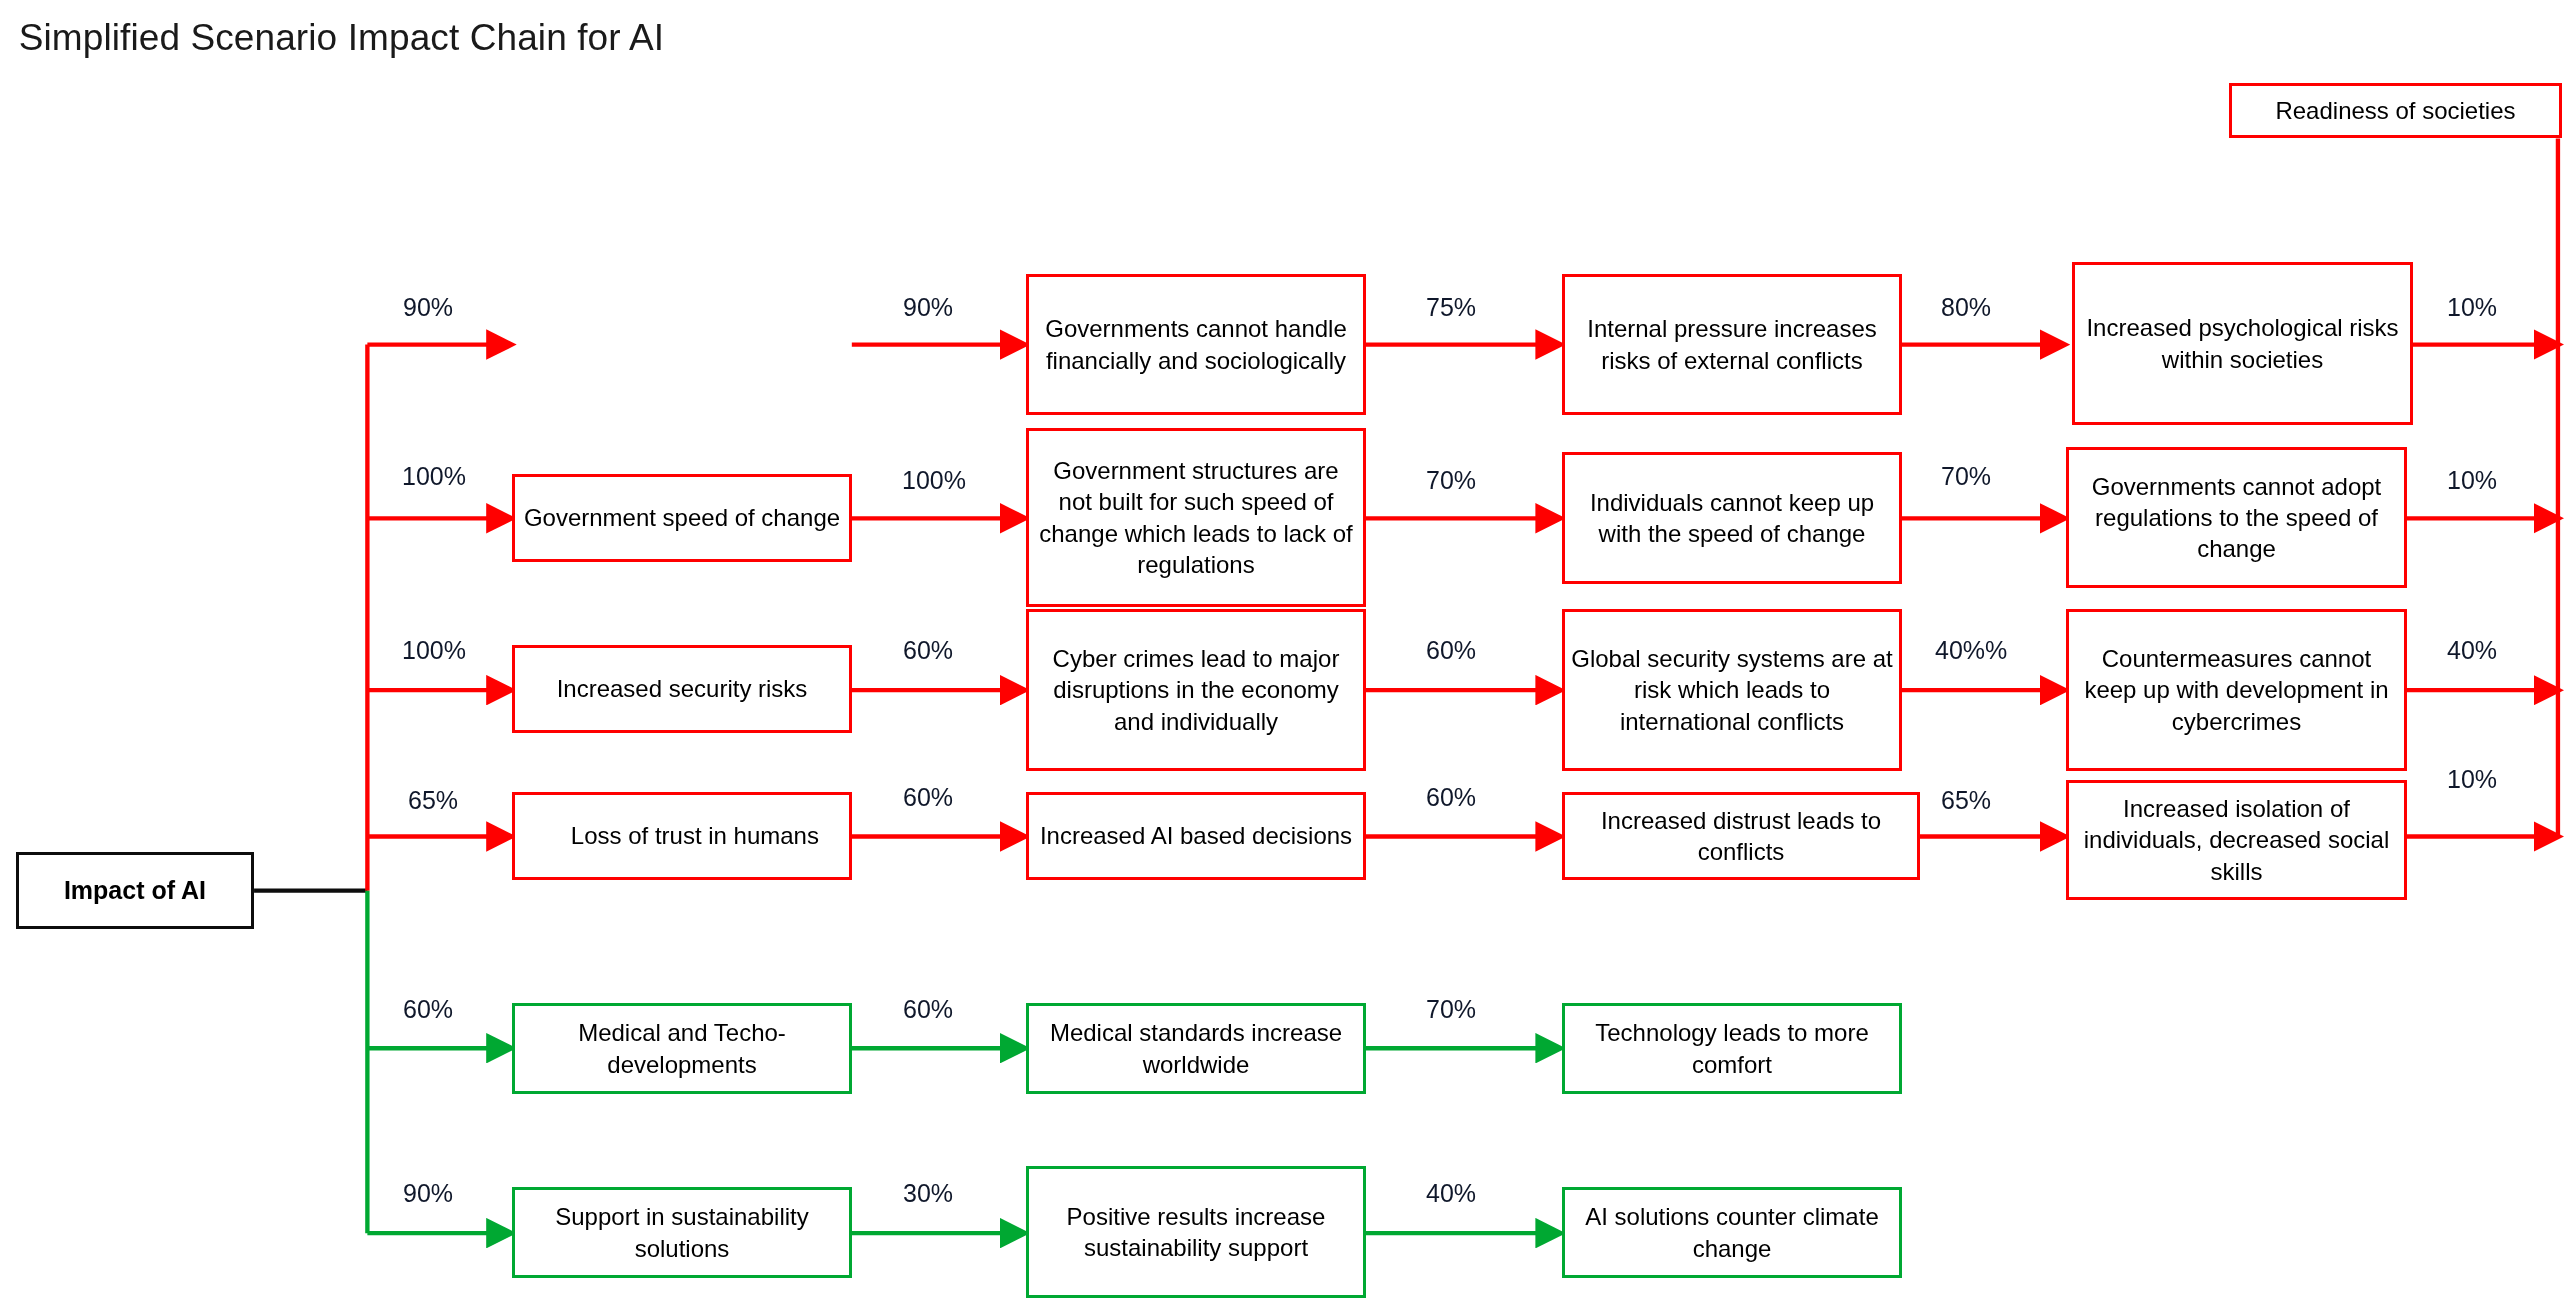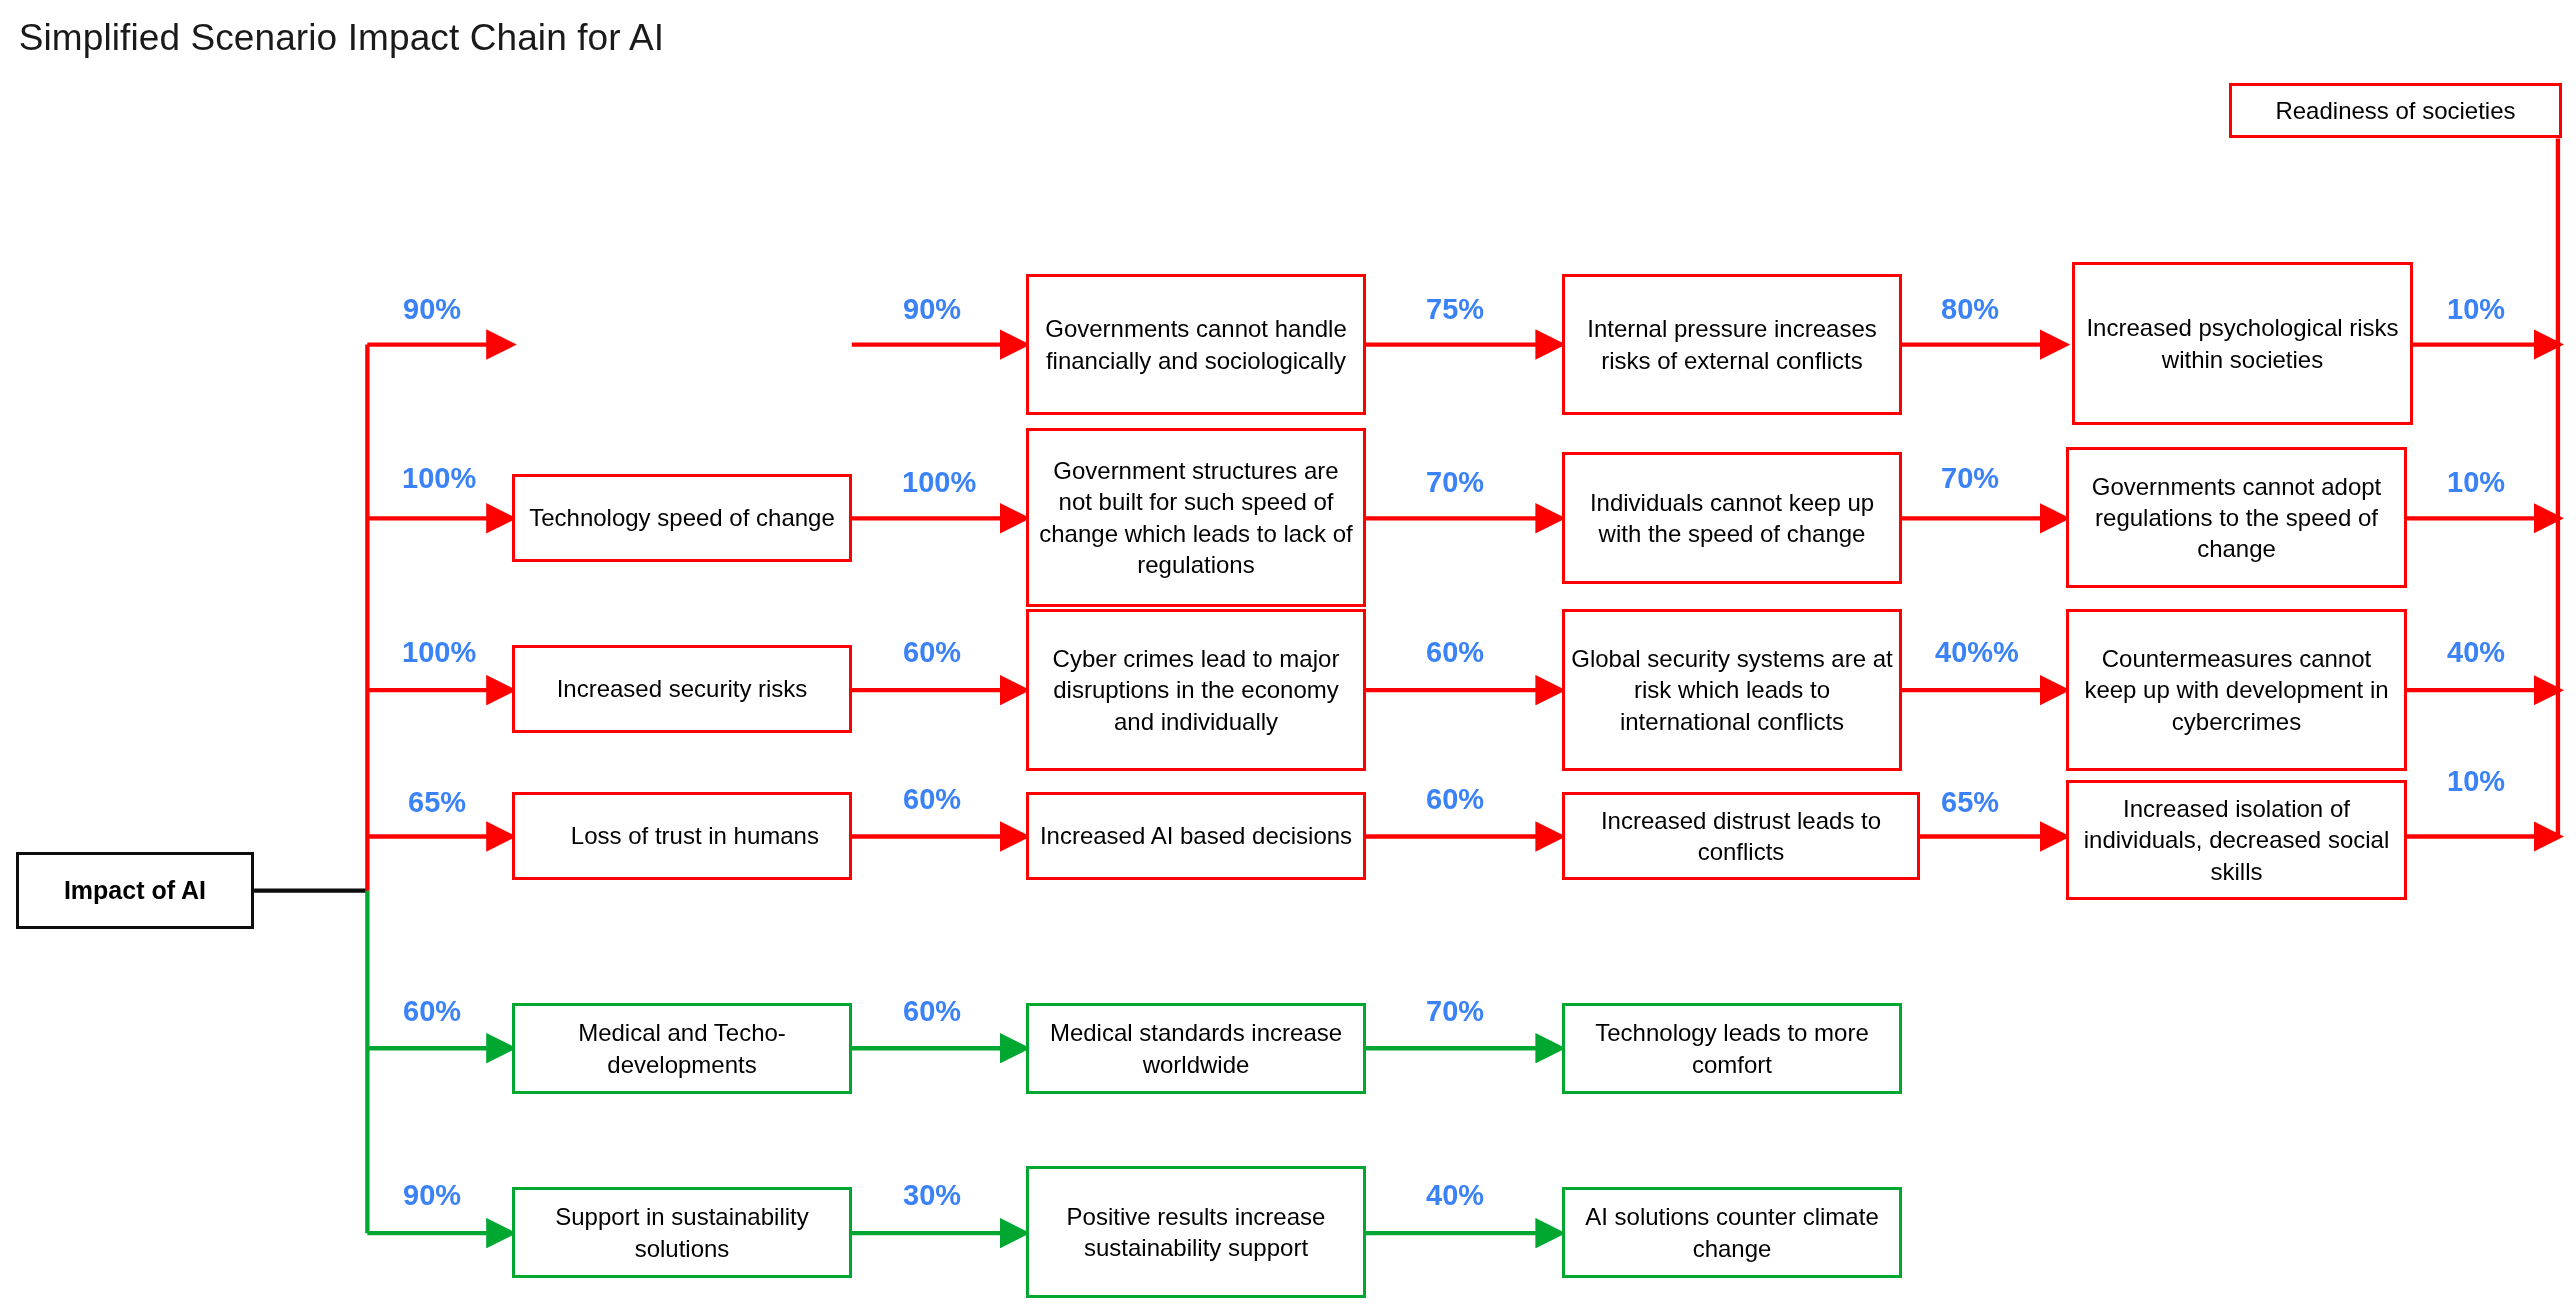--- a/index.html
+++ b/index.html
@@ -13,21 +13,21 @@
   svg#wires{position:absolute;left:0;top:0;width:2576px;height:1305px;}
   .node{
     position:absolute;box-sizing:border-box;background:#ffffff;
     display:flex;align-items:center;justify-content:center;text-align:center;
     color:#000;line-height:1.30;padding:2.5px 6.2px;
   }
   .node.red{border:3.1px solid #FF0000;}
   .node.green{border:3.1px solid #00A832;}
   .node.black{border:3.7px solid #0d0d0d;font-weight:700;}
   .pct{
-    position:absolute;color:#3b82f6;font-size:29px;white-space:nowrap;font-weight:bold;
+    position:absolute;color:#0f172a;font-size:25px;white-space:nowrap;
   }
 </style>
 </head>
 <body>
 
 <div id="stage">
 
   <div id="page-title">Simplified Scenario Impact Chain for AI</div>
 
   <svg id="wires" viewBox="0 0 4137 2095">
@@ -103,21 +103,21 @@
     <span>Increased psychological risks within societies</span>
   </div>
 
   <div class="pct" style="left:403px;top:293px;">90%</div>
   <div class="pct" style="left:903px;top:293px;">90%</div>
   <div class="pct" style="left:1426px;top:293px;">75%</div>
   <div class="pct" style="left:1941px;top:293px;">80%</div>
   <div class="pct" style="left:2447px;top:293px;">10%</div>
 
   <div class="node red" style="left:512px;top:474px;width:340px;height:88px;font-size:24px;">
-    <span>Technology speed of change</span>
+    <span>Government speed of change</span>
   </div>
   <div class="node red" style="left:1026px;top:428px;width:340px;height:179px;font-size:24px;">
     <span>Government structures are not built for such speed of change which leads to lack of regulations</span>
   </div>
   <div class="node red" style="left:1562px;top:452px;width:340px;height:132px;font-size:24px;">
     <span>Individuals cannot keep up with the speed of change</span>
   </div>
   <div class="node red" style="left:2066px;top:447px;width:341px;height:141px;font-size:24px;">
     <span>Governments cannot adopt regulations to the speed of change</span>
   </div>

